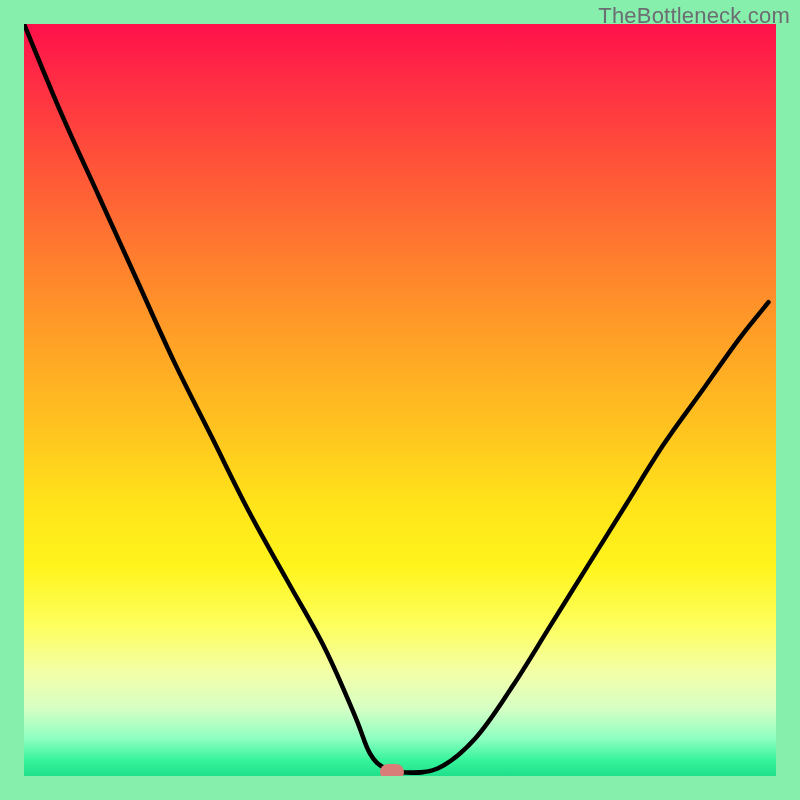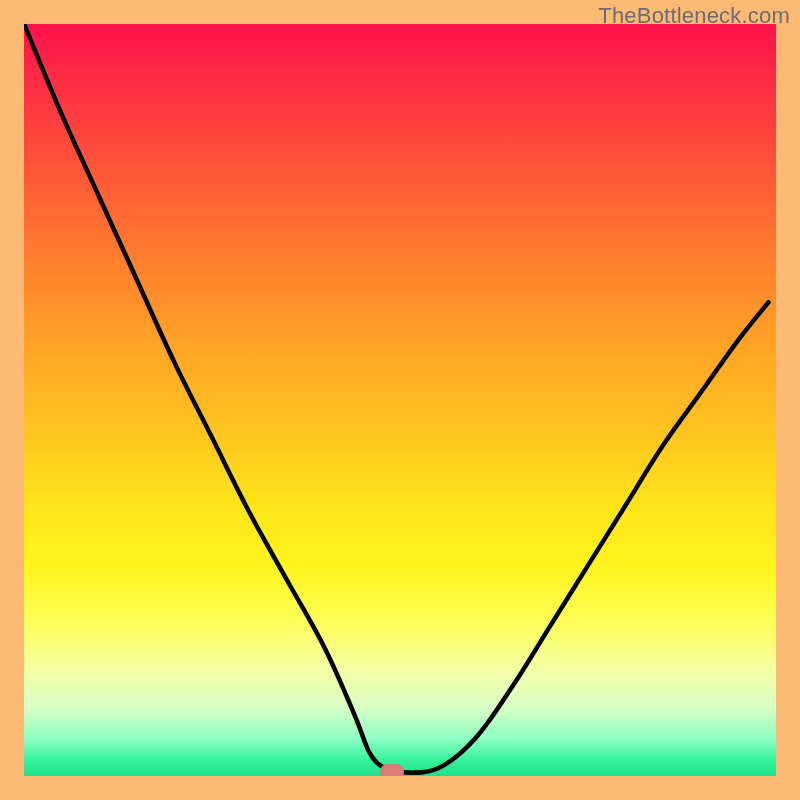--- a/index.html
+++ b/index.html
@@ -8,21 +8,21 @@
     width: 800px;
     height: 800px;
     background: #000;
     position: relative;
     overflow: hidden;
     font-family: Arial, Helvetica, sans-serif;
   }
   .frame {
     position: absolute;
     inset: 0;
-    background: #fdba74;
+    background: #86efac;
   }
   .plot-area {
     position: absolute;
     left: 24px;
     top: 24px;
     width: 752px;
     height: 752px;
     background: linear-gradient(to bottom,
       #ff114a 0%,
       #ff2e44 8%,

